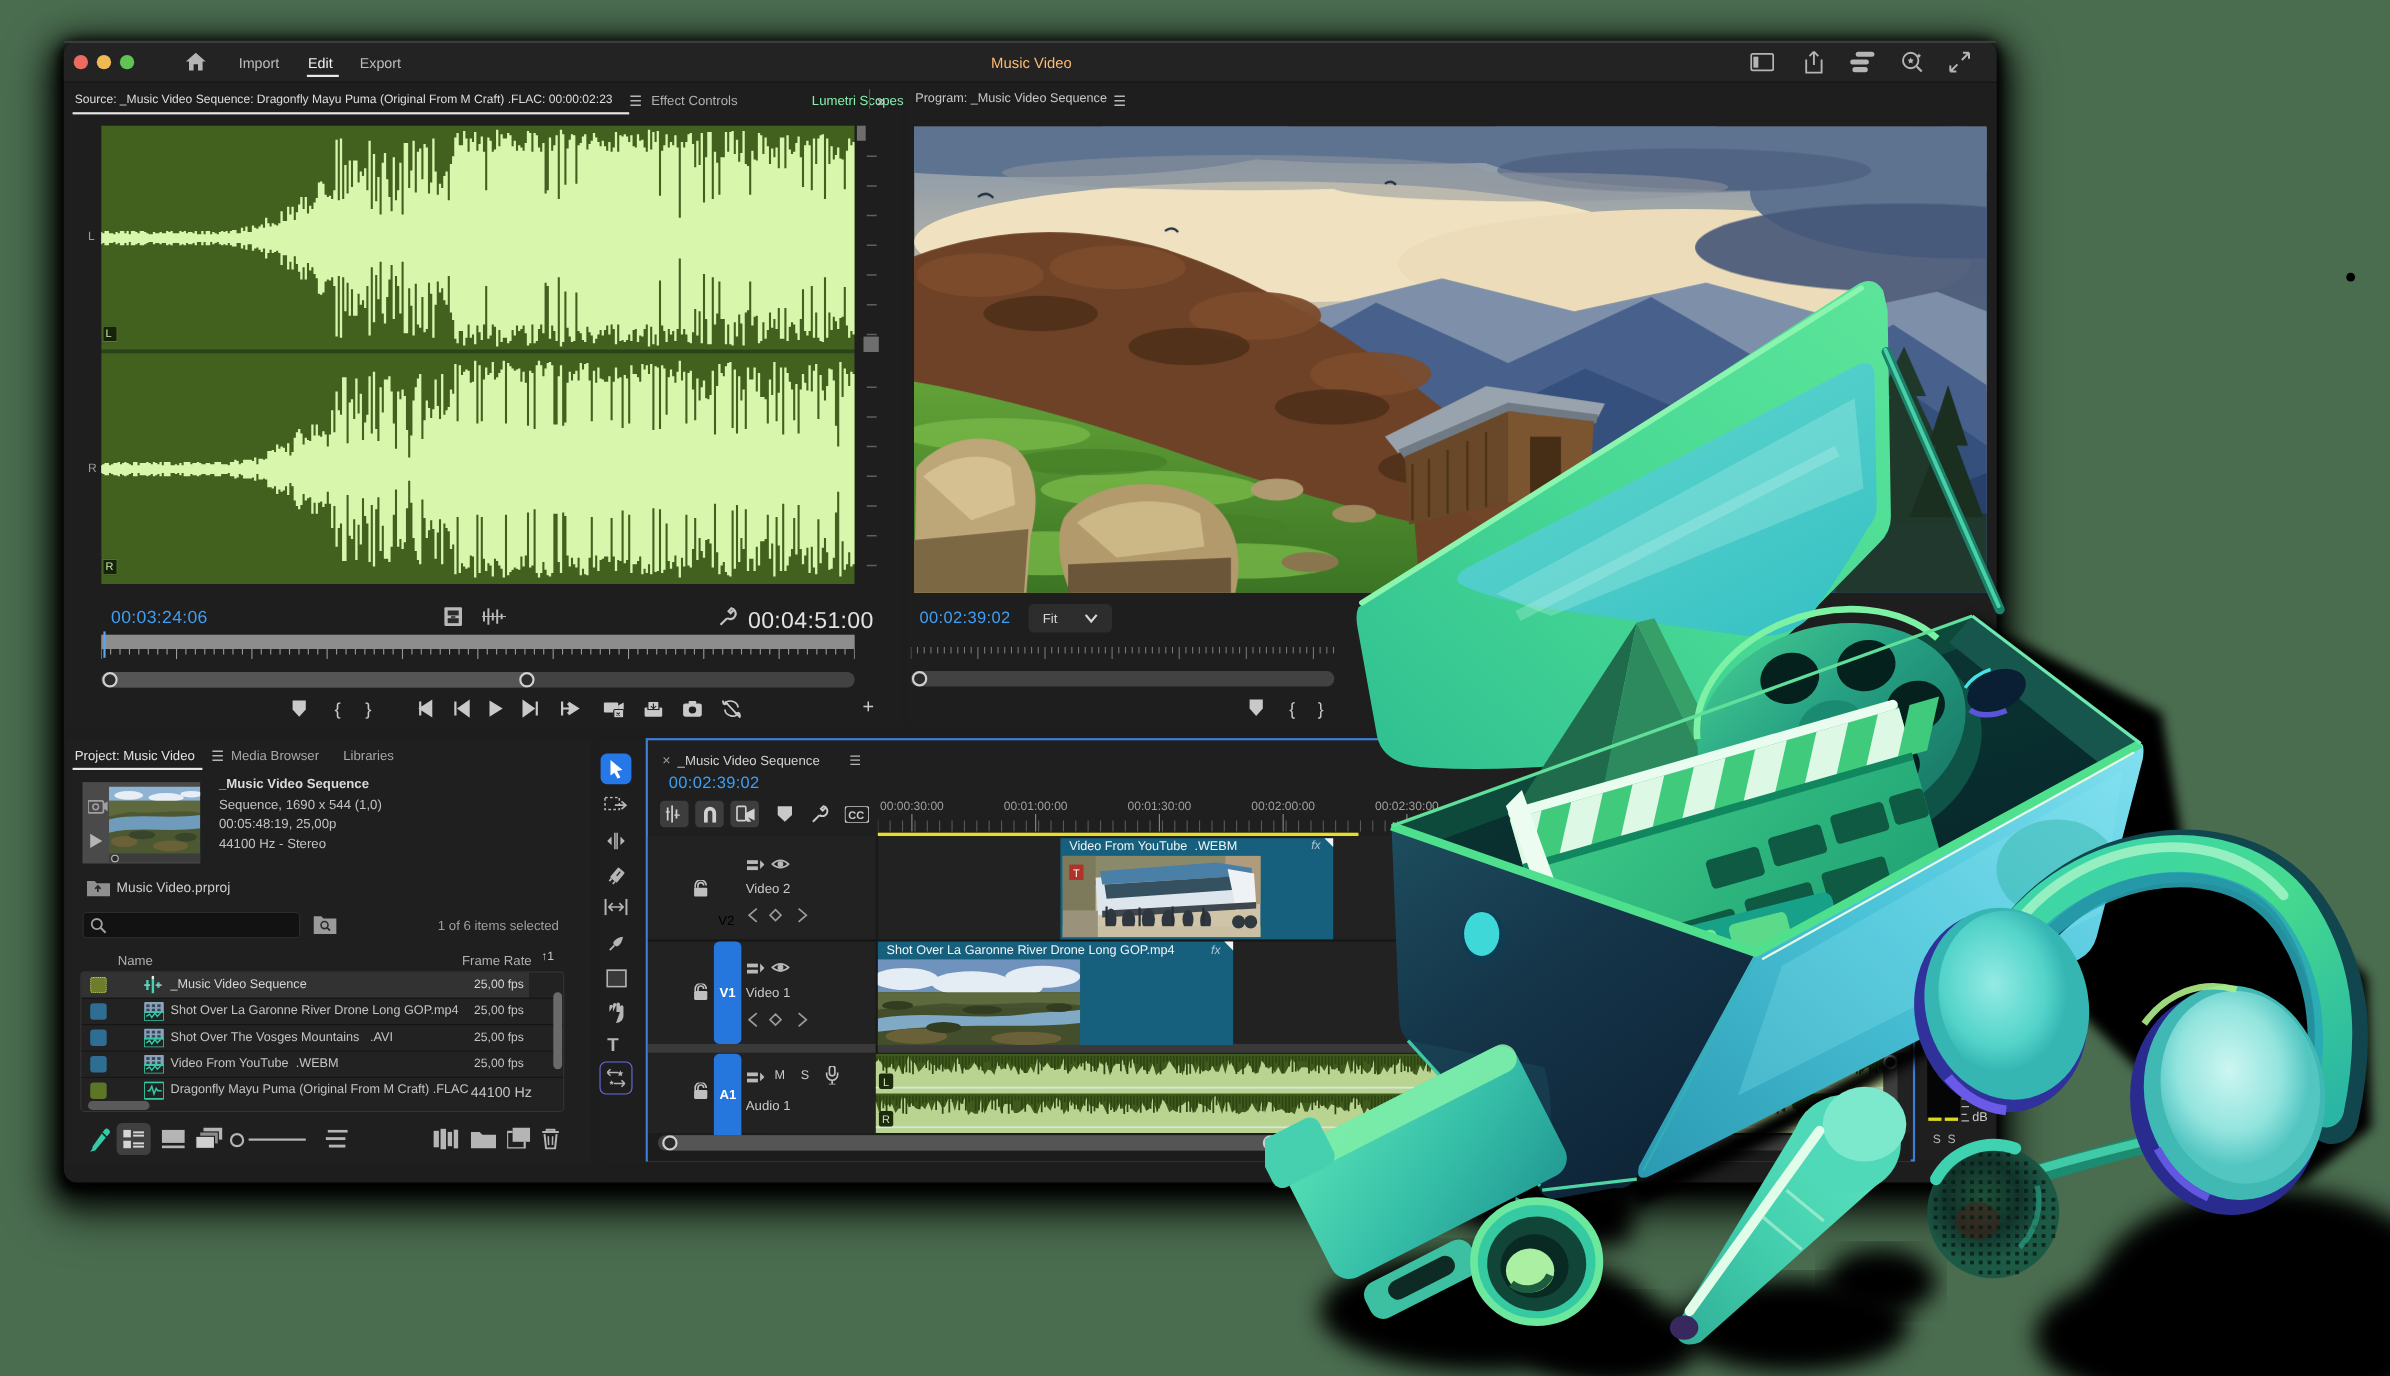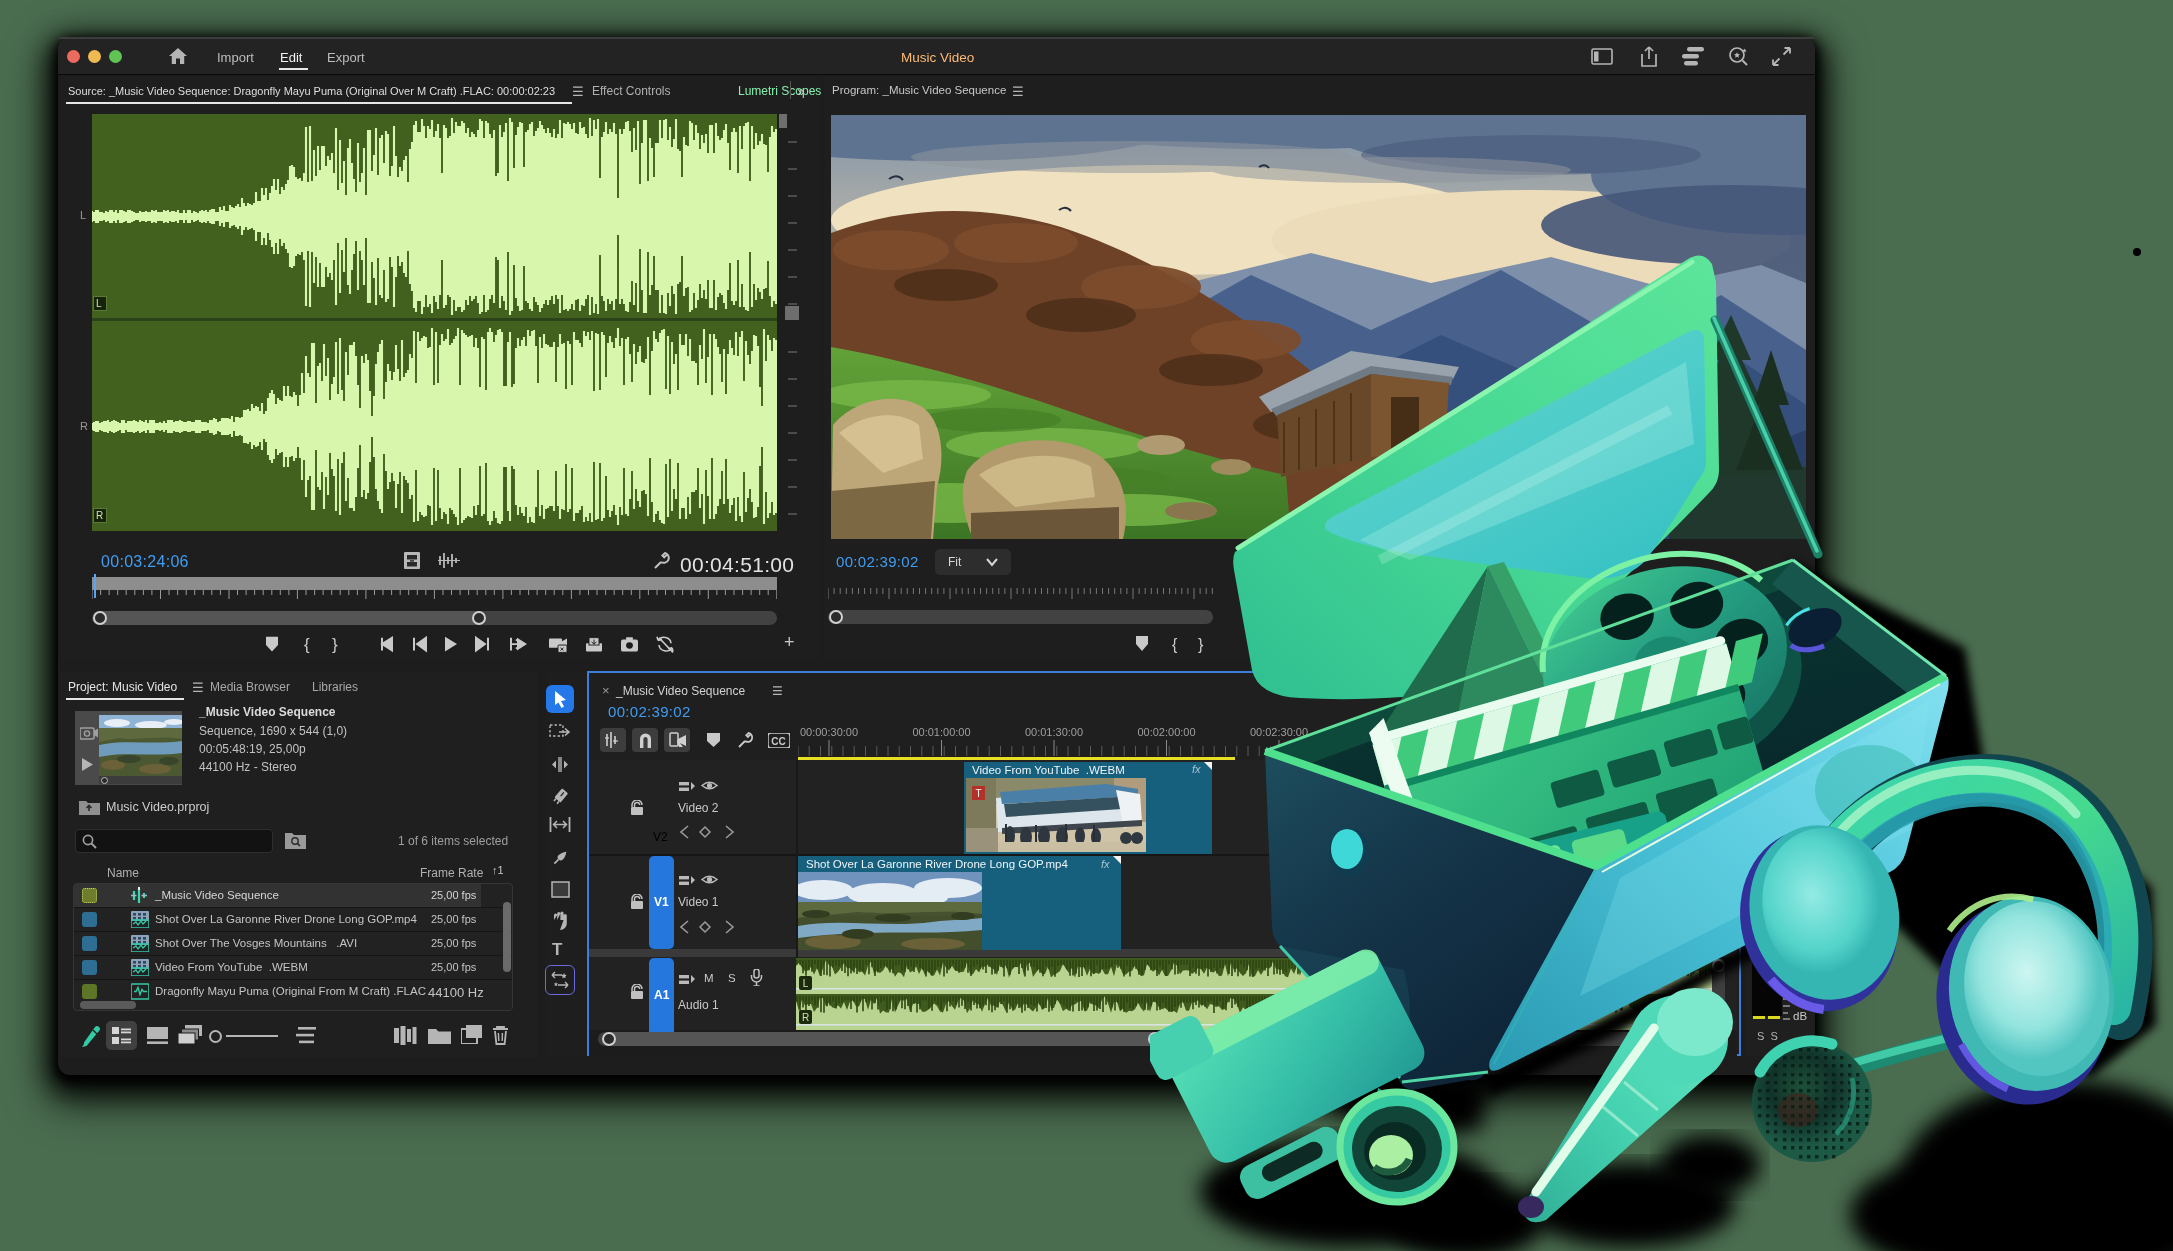--- a/index.html
+++ b/index.html
@@ -42,21 +42,21 @@
       <path d="M15.5 15.5 L20 20" stroke="#b5b5b5" stroke-width="2"></path>
       <path d="M10 7.2 l0.9 1.8 2 .3-1.45 1.4.35 2-1.8-.95-1.8.95.35-2L7.1 9.3l2-.3z" fill="#b5b5b5"></path>
       <path d="M17.5 3.5 l.6 1.3 1.4.2-1 1 .24 1.4-1.24-.66-1.26.66.25-1.4-1-1 1.4-.2z" fill="#b5b5b5"></path>
     </svg>
 <svg class="abs" style="left:1771px;top:46px" width="21" height="21" viewBox="0 0 21 21">
       <path d="M12.5 8.5 L19 2 M19 2 h-5.5 M19 2 v5.5 M8.5 12.5 L2 19 M2 19 h5.5 M2 19 v-5.5" stroke="#b5b5b5" stroke-width="1.8" fill="none"></path>
     </svg>
 
   
 <div class="abs" style="left:60px;top:76px;width:760px;height:584px;background:#1e1e1e"></div>
-<div class="abs txt" style="left:68px;top:85px;color:#dedede;font-size:11px">Source: _Music Video Sequence: Dragonfly Mayu Puma (Original Over M Craft) .FLAC: 00:00:02:23</div>
+<div class="abs txt" style="left:68px;top:85px;color:#dedede;font-size:11px">Source: _Music Video Sequence: Dragonfly Mayu Puma (Original From M Craft) .FLAC: 00:00:02:23</div>
 <div class="abs" style="left:66px;top:102px;width:506px;height:2px;background:#e6e6e6"></div>
 <div class="abs txt" style="left:572px;top:84px;color:#b5b5b5;font-size:13px">☰</div>
 <div class="abs txt" style="left:592px;top:84px;color:#b0b0b0">Effect Controls</div>
 <div class="abs txt" style="left:738px;top:84px;color:#86efac">Lumetri Scopes</div>
 <div class="abs" style="left:790px;top:81px;width:1px;height:18px;background:#555"></div>
 <div class="abs txt" style="left:797px;top:83px;color:#cccccc;font-size:14px">»</div>
 <div class="abs" style="left:92px;top:114px"><svg width="685" height="417" viewBox="0 0 685 417">
 <rect width="685" height="204" y="0" fill="#42611f"></rect>
 <rect width="685" height="210" y="207" fill="#42611f"></rect>
 <path d="M0 97V108M2 98V107M4 96V109M6 96V109M8 98V107M10 98V107M12 99V106M14 97V108M16 98V107M18 96V109M20 96V109M22 98V107M24 96V109M26 99V106M28 96V109M30 96V109M32 97V108M34 98V107M36 96V109M38 96V109M40 97V108M42 98V107M44 99V106M46 99V106M48 97V108M50 98V107M52 98V107M54 97V108M56 98V107M58 98V107M60 96V109M62 97V108M64 96V109M66 98V107M68 98V107M70 98V107M72 96V109M74 97V108M76 96V109M78 98V107M80 97V108M82 97V108M84 98V107M86 96V109M88 99V106M90 99V106M92 96V109M94 99V106M96 96V109M98 96V109M100 99V106M102 97V108M104 98V107M106 99V106M108 97V108M110 96V109M112 97V108M114 96V109M116 98V107M118 96V109M120 95V110M122 95V110M124 98V107M126 98V107M128 93V112M130 96V109M132 92V113M134 97V108M136 97V108M138 91V114M140 93V112M142 94V111M144 92V113M146 90V115M148 93V112M150 84V121M152 89V116M154 92V113M156 89V116M158 90V115M160 91V114M162 89V116M164 78V127M166 87V118M168 87V118M170 74V131M172 81V124M174 74V131M176 86V119M178 79V126M180 72V133M182 65V140M184 76V129M186 65V140M188 80V125M190 73V132M192 76V129M194 70V135M196 66V139M198 52V153M200 51V154M202 53V152M204 63V142M206 65V140M208 64V141M210 67V138M212 59V146M214 13V192M216 68V137M218 12V193M220 67V138M222 36V169M224 62V143M226 32V173M228 56V149M230 32V173M232 32V173M234 52V153M236 42V163M238 46V159M240 39V166M242 59V146M244 14V191M246 76V129M248 26V179M250 69V136M252 47V158M254 81V124M256 34V171M258 25V180M260 49V156M262 65V140M264 78V127M266 29V176M268 68V137M270 59V146M272 34V171M274 81V124M276 16V189M278 16V189M280 57V148M282 41V164M284 14V191M286 61V144M288 24V181M290 21V184M292 49V156M294 17V188M296 20V185M298 62V143M300 52V153M302 12V193M304 42V163M306 63V142M308 53V152M310 57V148M312 46V159M314 42V163M316 68V137M318 35V170M320 28V177M322 11V194M324 7V198M326 18V187M328 18V187M330 5V200M332 12V193M334 24V181M336 12V193M338 15V190M340 6V199M342 23V182M344 17V188M346 10V195M348 24V181M350 59V146M352 11V194M354 14V191M356 24V181M358 22V183M360 4V201M362 19V186M364 8V197M366 12V193M368 12V193M370 7V198M372 9V196M374 19V186M376 14V191M378 23V182M380 18V187M382 20V185M384 23V182M386 16V189M388 5V200M390 7V198M392 24V181M394 7V198M396 9V196M398 20V185M400 24V181M402 16V189M404 62V143M406 59V146M408 11V194M410 23V182M412 18V187M414 9V196M416 67V138M418 4V201M420 8V197M422 54V151M424 21V184M426 13V192M428 8V197M430 9V196M432 53V152M434 18V187M436 16V189M438 10V195M440 8V197M442 22V183M444 17V188M446 14V191M448 7V198M450 11V194M452 15V190M454 19V186M456 14V191M458 19V186M460 23V182M462 15V190M464 24V181M466 20V185M468 6V199M470 24V181M472 9V196M474 10V195M476 8V197M478 10V195M480 15V190M482 9V196M484 19V186M486 20V185M488 8V197M490 14V191M492 13V192M494 20V185M496 24V181M498 4V201M500 22V183M502 6V199M504 15V190M506 5V200M508 64V141M510 23V182M512 18V187M514 8V197M516 20V185M518 15V190M520 18V187M522 9V196M524 20V185M526 84V121M528 15V190M530 20V185M532 15V190M534 8V197M536 7V198M538 17V188M540 38V167M542 14V191M544 36V169M546 7V198M548 70V135M550 29V176M552 6V199M554 6V199M556 67V138M558 24V181M560 34V171M562 63V142M564 29V176M566 29V176M568 6V199M570 24V181M572 6V199M574 5V200M576 26V179M578 13V192M580 33V172M582 25V180M584 5V200M586 35V170M588 37V168M590 63V142M592 23V182M594 31V174M596 32V173M598 7V198M600 9V196M602 26V179M604 11V194M606 19V186M608 35V170M610 21V184M612 29V176M614 20V185M616 39V166M618 11V194M620 11V194M622 39V166M624 9V196M626 22V183M628 26V179M630 24V181M632 16V189M634 10V195M636 29V176M638 56V149M640 18V187M642 14V191M644 18V187M646 59V146M648 12V193M650 35V170M652 12V193M654 9V196M656 8V197M658 67V138M660 12V193M662 35V170M664 19V186M666 31V174M668 27V178M670 20V185M672 30V175M674 31V174M676 58V147M678 23V182M680 12V193M682 18V187M684 15V190" stroke="#d9f6ad" stroke-width="2.1" fill="none"></path>

